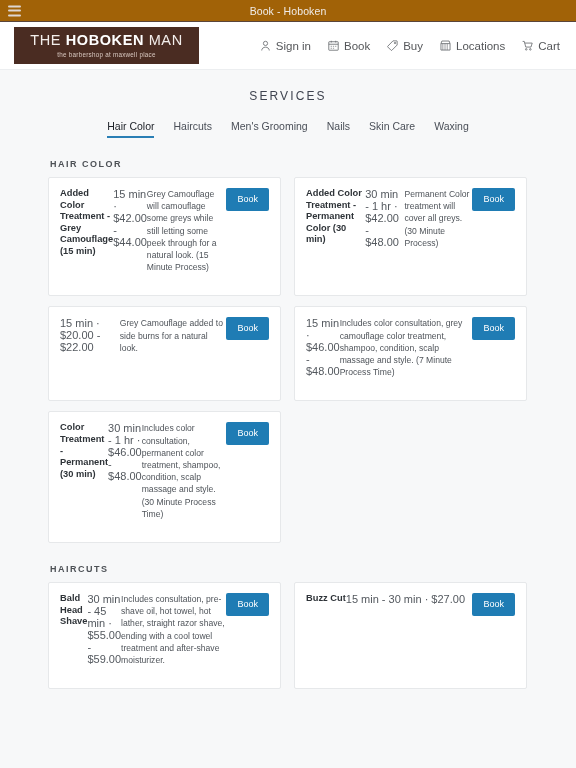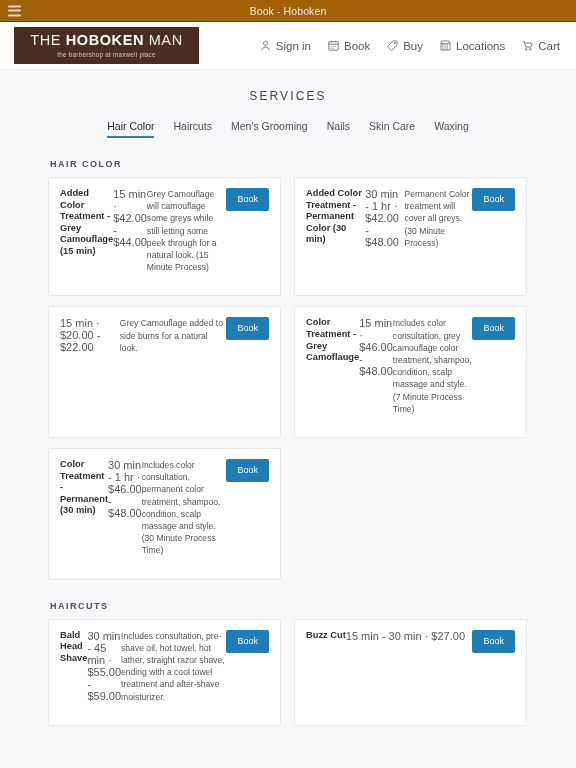--- a/index.html
+++ b/index.html
@@ -309,21 +309,20 @@
       </div>
 
       <div class="card">
         <div class="card-meta">15 min  ·  $20.00 - $22.00</div>
         <div class="card-desc">Grey Camouflage added to side burns for a natural look.</div>
         <div class="card-spacer"></div>
         <button class="btn">Book</button>
       </div>
 
       <div class="card">
-        <div class="card-title">Color Treatment - Grey Camoflauge</div>
         <div class="card-meta">15 min  ·  $46.00 - $48.00</div>
         <div class="card-desc">Includes color consultation, grey camouflage color treatment, shampoo, condition, scalp massage and style. (7 Minute Process Time)</div>
         <div class="card-spacer"></div>
         <button class="btn">Book</button>
       </div>
 
       <div class="card">
         <div class="card-title">Color Treatment - Permanent (30 min)</div>
         <div class="card-meta">30 min - 1 hr  ·  $46.00 - $48.00</div>
         <div class="card-desc">Includes color consultation, permanent color treatment, shampoo, condition, scalp massage and style. (30 Minute Process Time)</div>

